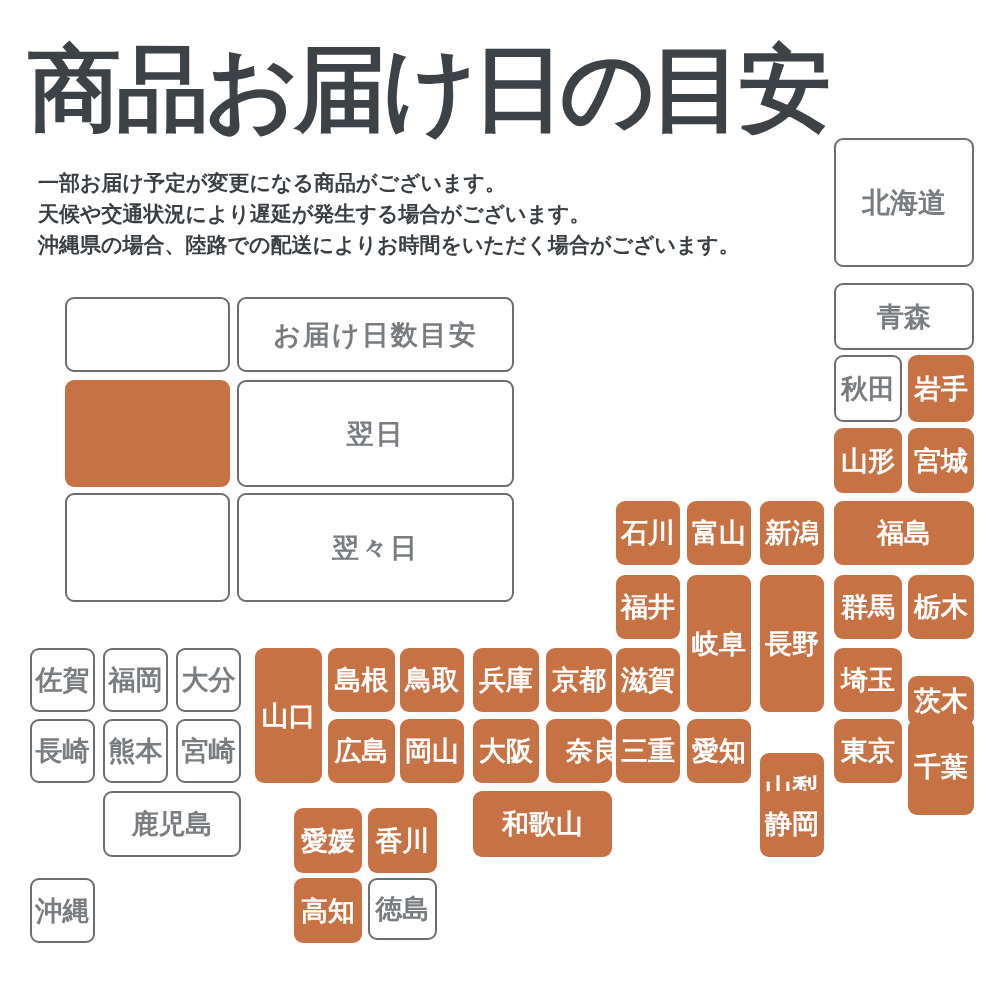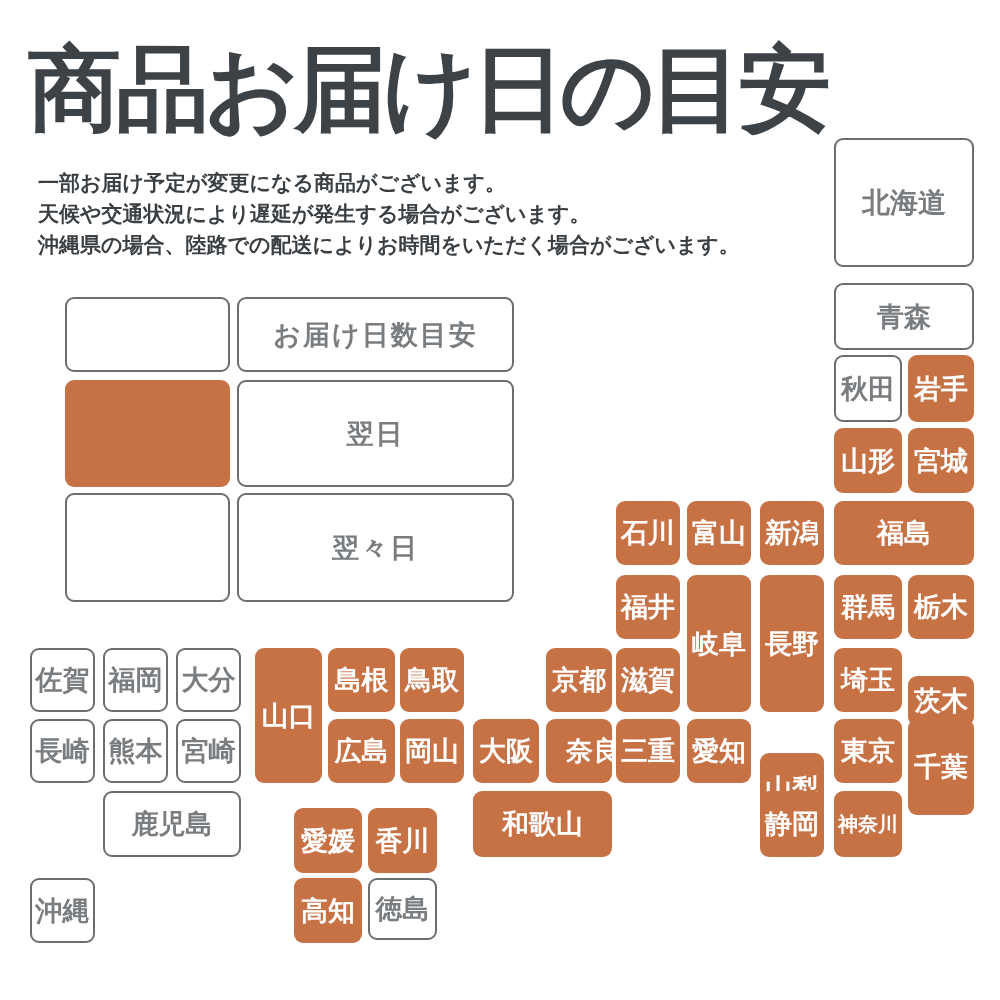--- a/index.html
+++ b/index.html
@@ -121,37 +121,37 @@
       <div class="pref orange" style="left: 908px; top: 575px; width: 66px; height: 64px;">栃木</div>
       <div class="pref orange" style="left: 616px; top: 648px; width: 64px; height: 64px;">滋賀</div>
       <div class="pref orange" style="left: 834px; top: 648px; width: 68px; height: 64px;">埼玉</div>
       <div class="pref orange" style="left: 908px; top: 648px; width: 66px; height: 50px; margin-top: 28px;">茨木</div>
       <div class="pref white" style="left: 30px; top: 648px; width: 65px; height: 64px;">佐賀</div>
       <div class="pref white" style="left: 103px; top: 648px; width: 65px; height: 64px;">福岡</div>
       <div class="pref white" style="left: 176px; top: 648px; width: 65px; height: 64px;">大分</div>
       <div class="pref orange" style="left: 255px; top: 648px; width: 67px; height: 135px;">山口</div>
       <div class="pref orange" style="left: 328px; top: 648px; width: 67px; height: 64px;">島根</div>
       <div class="pref orange" style="left: 400px; top: 648px; width: 64px; height: 64px;">鳥取</div>
+      <div class="pref orange" style="left: 473px; top: 648px; width: 66px; height: 64px;">兵庫</div>
       <div class="pref orange" style="left: 546px; top: 648px; width: 66px; height: 64px;">京都</div>
       <div class="pref white" style="left: 30px; top: 719px; width: 65px; height: 64px;">長崎</div>
       <div class="pref white" style="left: 103px; top: 719px; width: 65px; height: 64px;">熊本</div>
       <div class="pref white" style="left: 176px; top: 719px; width: 65px; height: 64px;">宮崎</div>
       <div class="pref orange" style="left: 328px; top: 719px; width: 67px; height: 64px;">広島</div>
       <div class="pref orange" style="left: 400px; top: 719px; width: 64px; height: 64px;">岡山</div>
       <div class="pref orange" style="left: 473px; top: 719px; width: 66px; height: 64px;">大阪</div>
       <div class="pref orange" style="left: 546px; top: 719px; width: 66px; height: 64px; padding-left: 28px;">奈良</div>
       <div class="pref orange" style="left: 616px; top: 719px; width: 64px; height: 64px;">三重</div>
       <div class="pref orange" style="left: 687px; top: 719px; width: 64px; height: 64px;">愛知</div>
       <div class="pref orange" style="left: 760px; top: 753px; width: 64px; height: 72px;">山梨</div>
       <div class="pref orange" style="left: 834px; top: 719px; width: 68px; height: 64px;">東京</div>
       <div class="pref orange" style="left: 908px; top: 719px; width: 66px; height: 96px;">千葉</div>
       <div class="pref white" style="left: 103px; top: 791px; width: 138px; height: 66px;">鹿児島</div>
       <div class="pref orange" style="left: 473px; top: 791px; width: 139px; height: 66px;">和歌山</div>
       <div class="pref orange" style="left: 760px; top: 791px; width: 64px; height: 66px;">静岡</div>
-      <div class="pref orange" style="left: 834px; top: 791px; width: 68px; height: 66px; font-size: 20px;">神奈川</div>
       <div class="pref orange" style="left: 294px; top: 808px; width: 68px; height: 65px;">愛媛</div>
       <div class="pref orange" style="left: 368px; top: 808px; width: 69px; height: 65px;">香川</div>
       <div class="pref white" style="left: 30px; top: 878px; width: 65px; height: 65px;">沖縄</div>
       <div class="pref orange" style="left: 294px; top: 878px; width: 68px; height: 65px;">高知</div>
       <div class="pref white" style="left: 368px; top: 878px; width: 69px; height: 62px;">徳島</div>
     </div>
 
 </div>
 
 </body></html>

